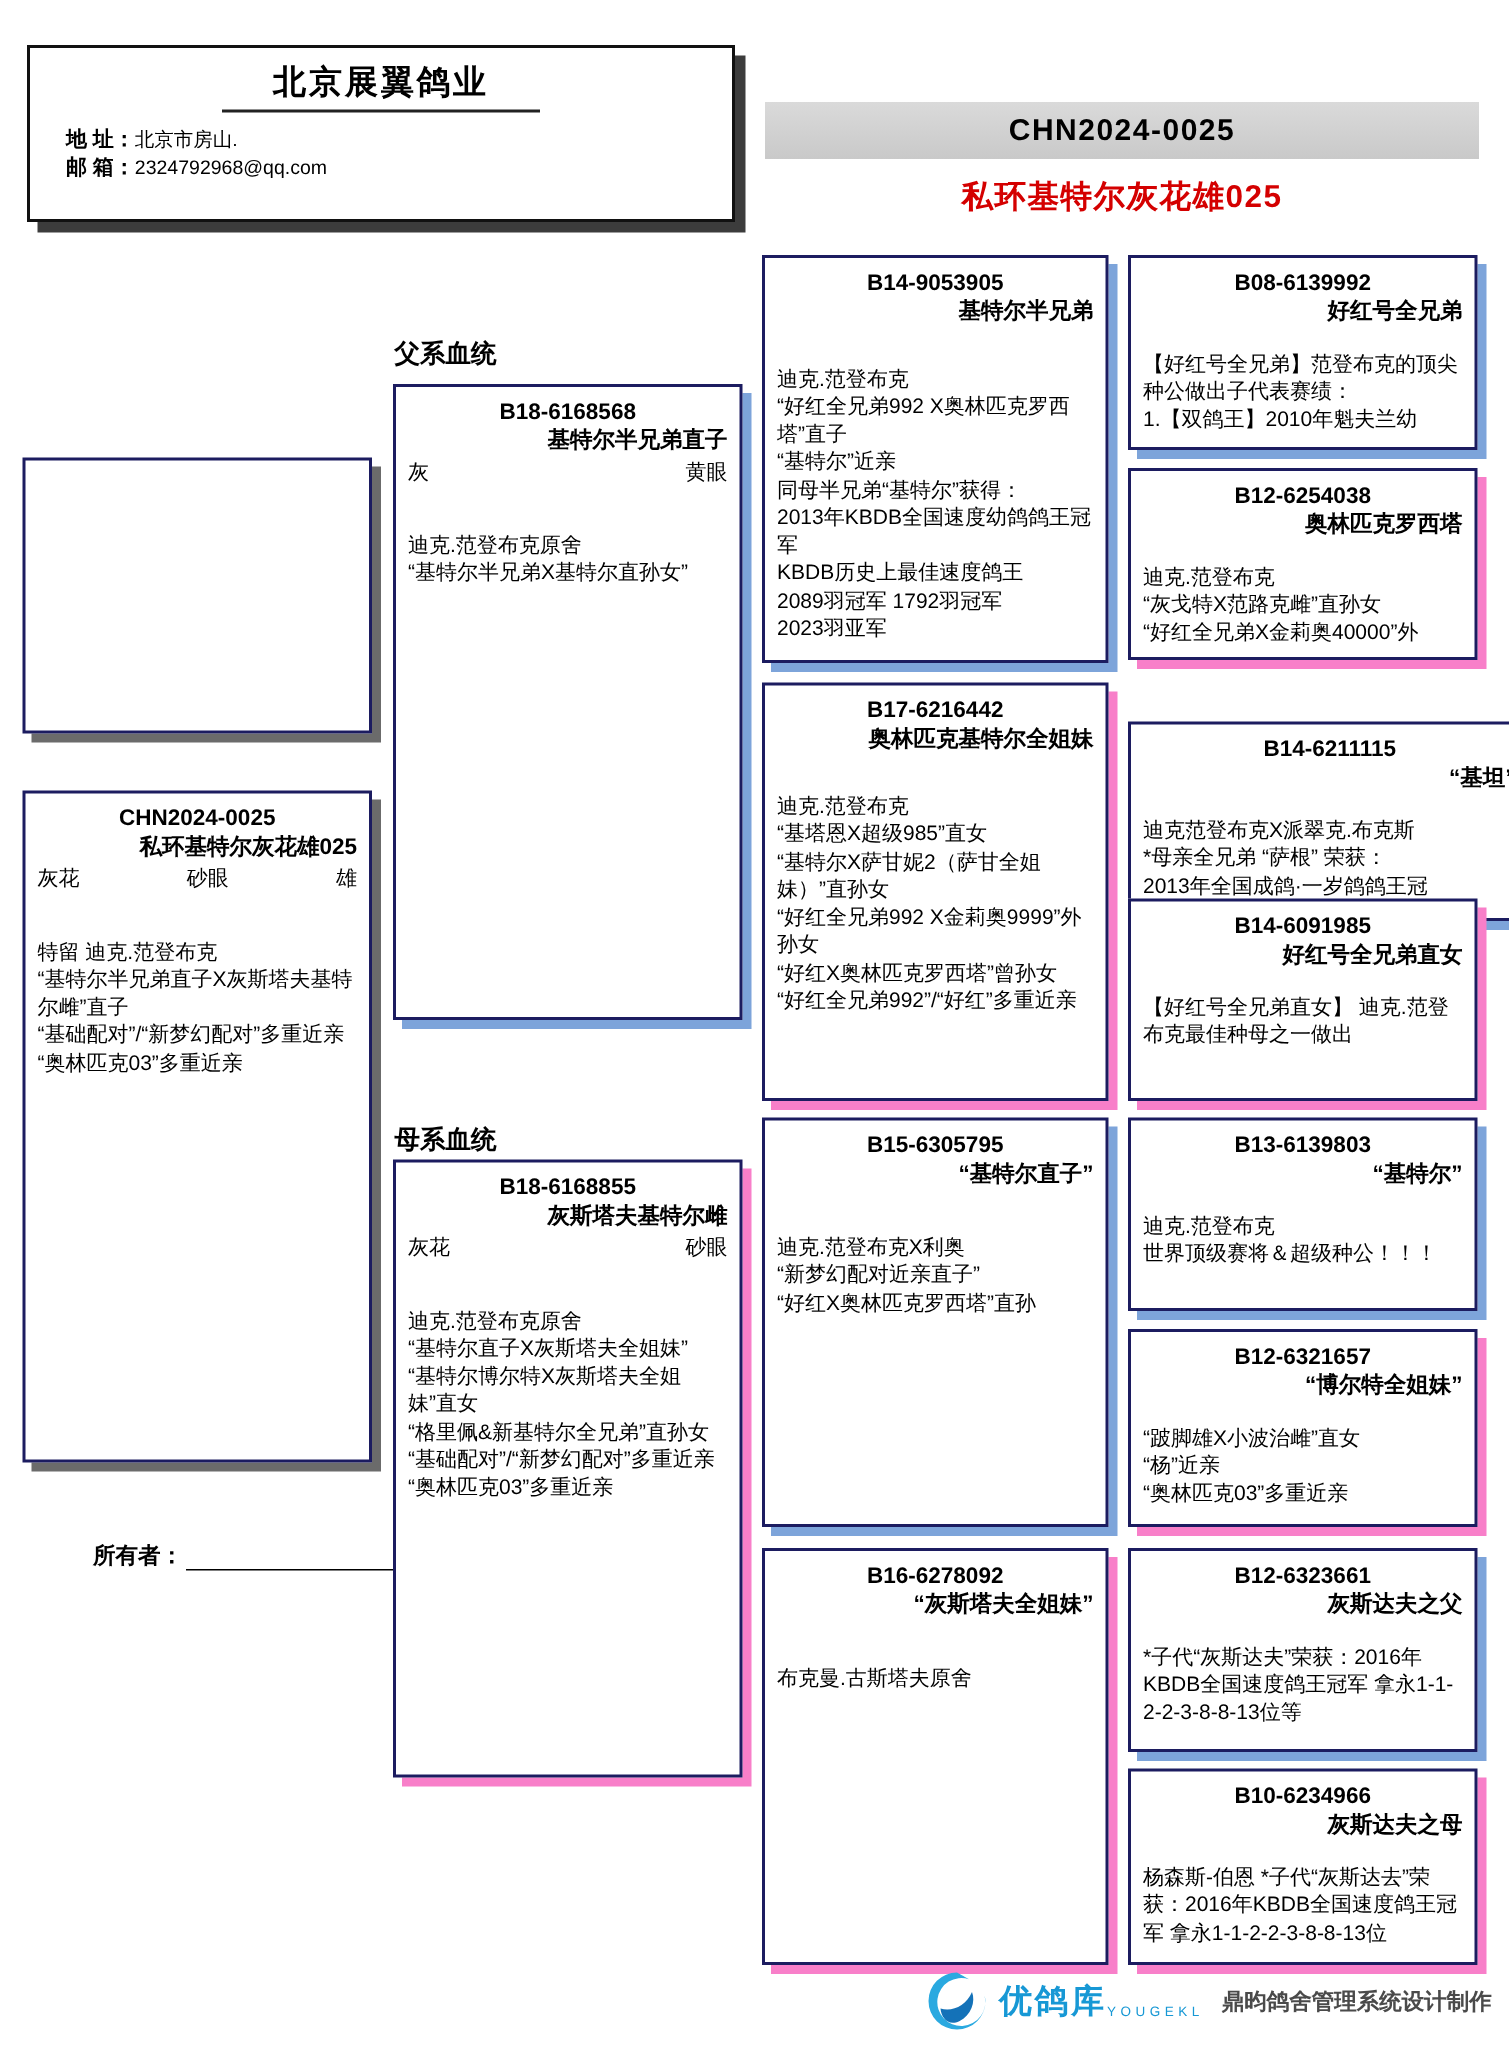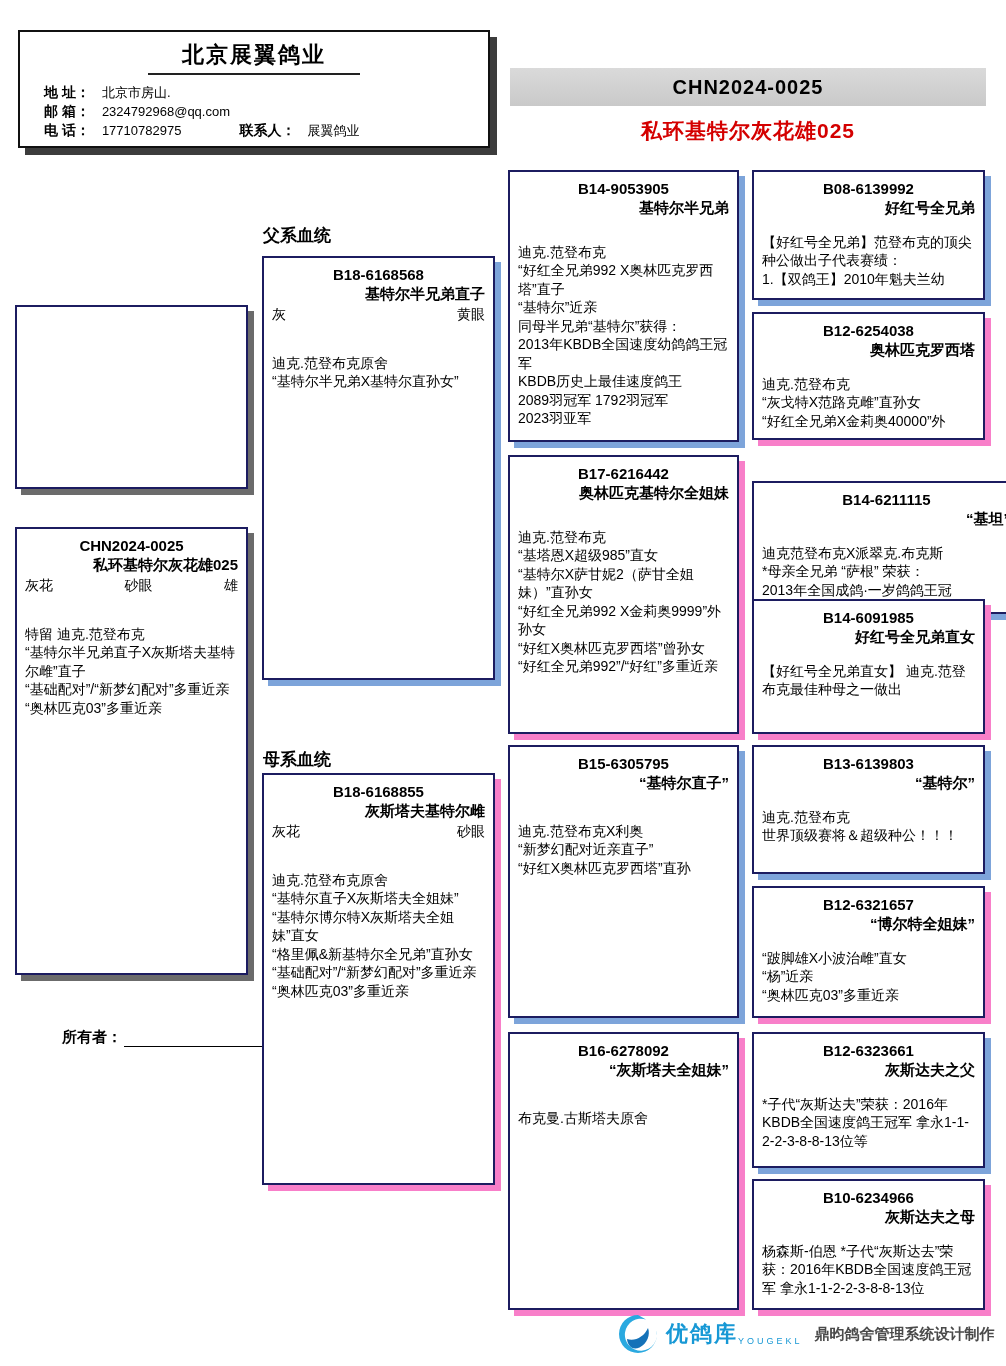--- a/index.html
+++ b/index.html
@@ -13,21 +13,21 @@
     background:#fff; border:2px solid #111; box-shadow:7px 7px 0 #3c3c3c; padding:6px 10px 4px 10px;
   }
   .loft-title-wrap { text-align:center; }
   .loft-title {
     display:inline-block; font-size:22px; font-weight:bold; letter-spacing:2px;
     border-bottom:2px solid #222; padding:2px 34px 3px 34px;
   }
   .contact { margin:8px 0 0 14px; }
   .contact-row { display:flex; align-items:baseline; line-height:19px; }
   .contact-label { font-weight:bold; font-size:14px; white-space:nowrap; }
-  .contact-value { font-size:13px; margin-left:12px; white-space:nowrap; }
+  .contact-value { font-size:13px; margin-left:0; white-space:nowrap; }
   .contact-label.secondary { margin-left:58px; }
 
   
   .ring-banner {
     position:absolute; left:510px; top:68px; width:476px; height:38px;
     background:linear-gradient(#dadada,#c9c9c9);
     display:flex; align-items:center; justify-content:center;
     font-size:20px; font-weight:bold; letter-spacing:1px;
   }
   .bird-title {
@@ -73,26 +73,20 @@
       <span class="loft-title">北京展翼鸽业</span>
     </div>
     <div class="contact">
       <div class="contact-row">
         <span class="contact-label">地 址：</span>
         <span class="contact-value">北京市房山.</span>
       </div>
       <div class="contact-row">
         <span class="contact-label">邮 箱：</span>
         <span class="contact-value">2324792968@qq.com</span>
-      </div>
-      <div class="contact-row">
-        <span class="contact-label">电 话：</span>
-        <span class="contact-value">17710782975</span>
-        <span class="contact-label secondary">联系人：</span>
-        <span class="contact-value">展翼鸽业</span>
       </div>
     </div>
   </div>
 
   <div class="ring-banner">CHN2024-0025</div>
   <div class="bird-title">私环基特尔灰花雄025</div>
 
   <div class="line-label" style="left:263px;top:224px;">父系血统</div>
   <div class="line-label" style="left:263px;top:748px;">母系血统</div>
 

